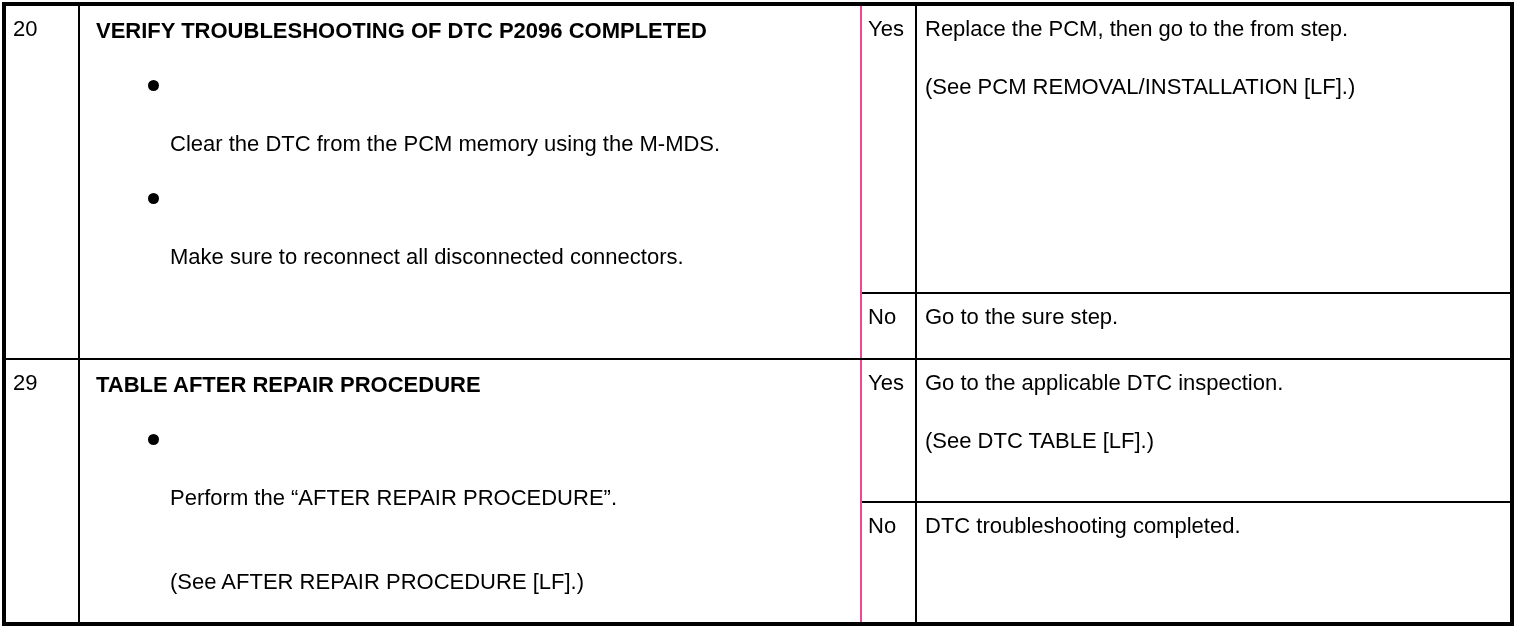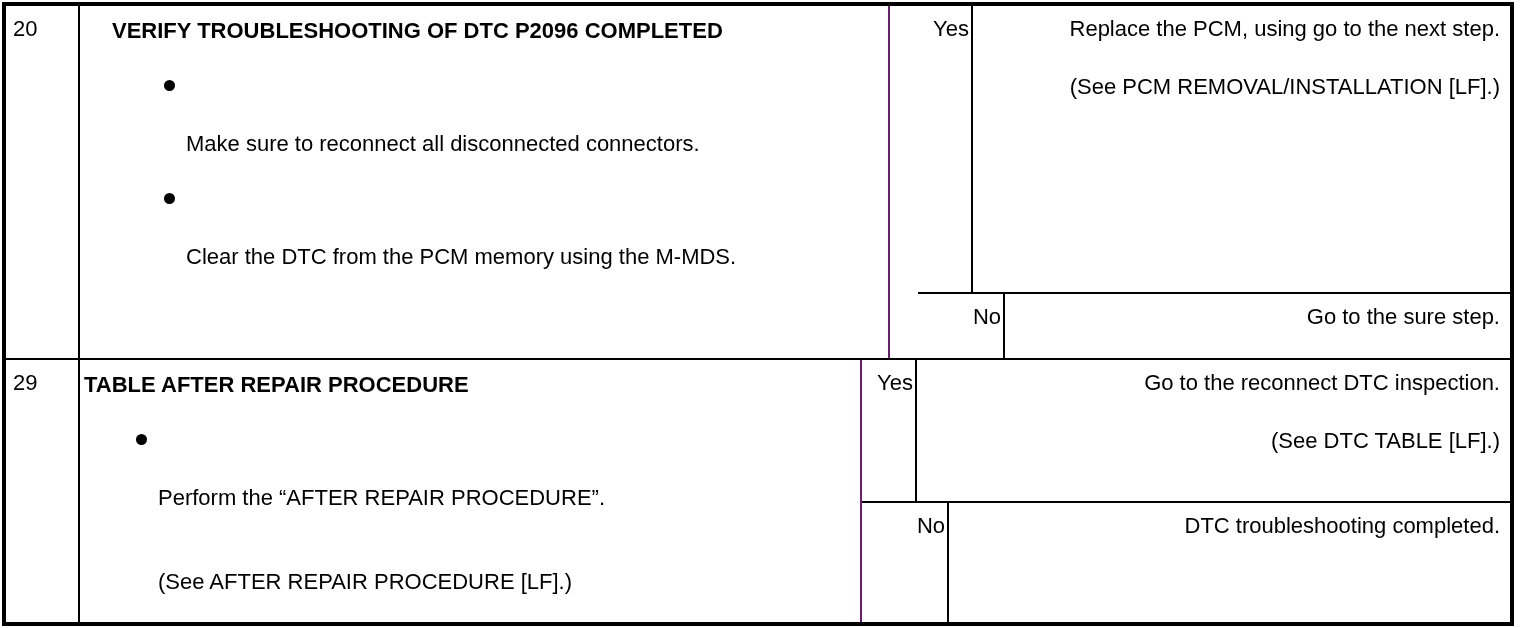--- a/index.html
+++ b/index.html
@@ -11,46 +11,46 @@
     color:#000000;
   }
   .doc {
     position:absolute; left:2px; top:2px;
     width:1512px; height:624px;
     border:4px solid #000;
     background:#fff;
     display:flex; flex-direction:column;
   }
   .row { display:grid; grid-template-columns:74px 782px 1fr; }
-  .row.r20 { height:407px; border-bottom:2px solid #000;gap:28px; }
+  .row.r20 { height:407px; border-bottom:2px solid #000; }
   .row.r21 { flex:1; }
   .cell-step {
     border-right:2px solid #000;
     padding:8px 4px 0 7px;
   }
   .cell-inspection {
-    border-right:2px solid #701a75;
-    padding:10px 10px 0 4px;
+    border-right:2px solid #ec4899;
+    padding:10px 10px 0 16px;
     overflow:hidden;
   }
   .insp-title { font-weight:bold; margin-bottom:26px; }
   .insp-item {
     position:relative;
     padding-left:74px;
     margin-bottom:26px;
     white-space:pre-line;
   }
   .bullet {
     position:absolute; left:52px; top:9px;
     width:11px; height:11px; border-radius:50%;
     background:#000;
   }
-  .results { display:flex; flex-direction:column;text-align:right; }
+  .results { display:flex; flex-direction:column; }
   .sub { display:flex; }
-  .sub + .sub { border-top:2px solid #000;padding-left:32px; }
+  .sub + .sub { border-top:2px solid #000; }
   .r20 .sub-yes { height:286px; }
   .r21 .sub-yes { height:141px; }
   .sub-no { flex:1; }
   .cell-yesno {
     width:55px; flex:0 0 55px;
     border-right:2px solid #000;
     padding:8px 2px 0 6px;
   }
   .cell-action {
     flex:1;
@@ -65,34 +65,34 @@
 <div class="doc">
 
   <div class="row r20">
     <div class="cell-step">
       <span>20</span>
     </div>
     <div class="cell-inspection">
       <div class="insp-title">VERIFY TROUBLESHOOTING OF DTC P2096 COMPLETED</div>
       <div class="insp-item">
         <span class="bullet"></span>
-        <span>Make sure to reconnect all disconnected connectors.</span>
+        <span>Clear the DTC from the PCM memory using the M-MDS.</span>
       </div>
       <div class="insp-item">
         <span class="bullet"></span>
-        <span>Clear the DTC from the PCM memory using the M-MDS.</span>
+        <span>Make sure to reconnect all disconnected connectors.</span>
       </div>
 
     </div>
     <div class="results">
       <div class="sub sub-yes">
         <div class="cell-yesno">
           <span>Yes</span>
         </div>
-        <div class="cell-action">Replace the PCM, using go to the next step.
+        <div class="cell-action">Replace the PCM, then go to the from step.
 
 (See PCM REMOVAL/INSTALLATION [LF].)</div>
       </div>
       <div class="sub sub-no">
         <div class="cell-yesno">
           <span>No</span>
         </div>
         <div class="cell-action">Go to the sure step.</div>
       </div>
     </div>
@@ -111,21 +111,21 @@
       <div class="insp-item">
         <span>(See AFTER REPAIR PROCEDURE [LF].)</span>
       </div>
 
     </div>
     <div class="results">
       <div class="sub sub-yes">
         <div class="cell-yesno">
           <span>Yes</span>
         </div>
-        <div class="cell-action">Go to the reconnect DTC inspection.
+        <div class="cell-action">Go to the applicable DTC inspection.
 
 (See DTC TABLE [LF].)</div>
       </div>
       <div class="sub sub-no">
         <div class="cell-yesno">
           <span>No</span>
         </div>
         <div class="cell-action">DTC troubleshooting completed.</div>
       </div>
     </div>

